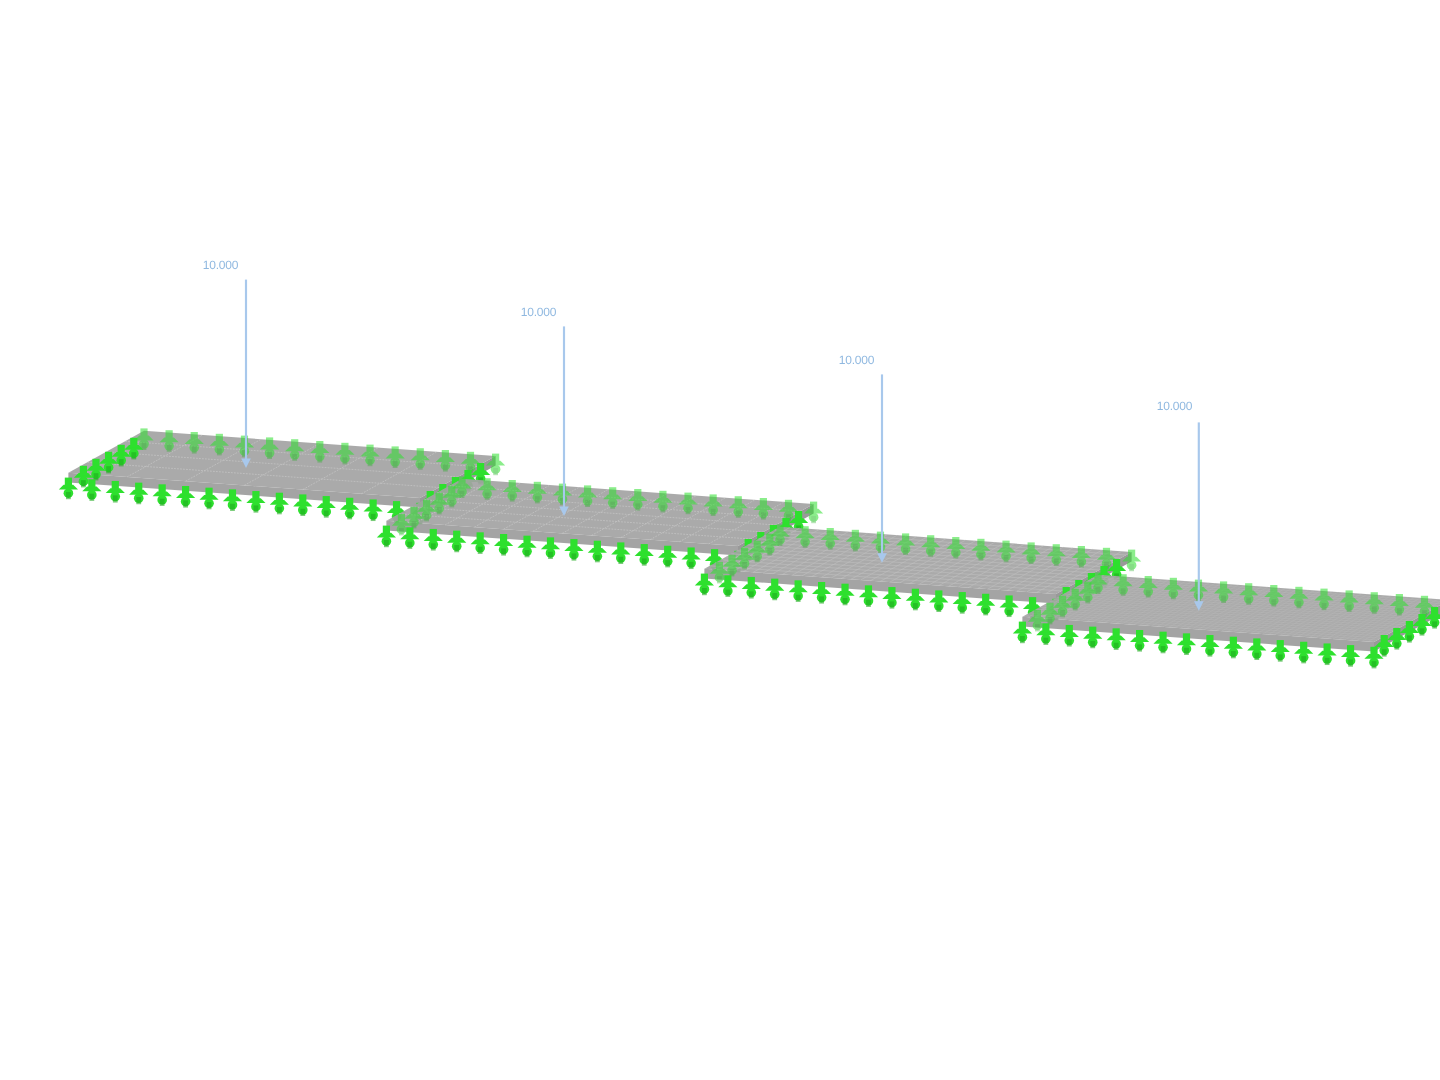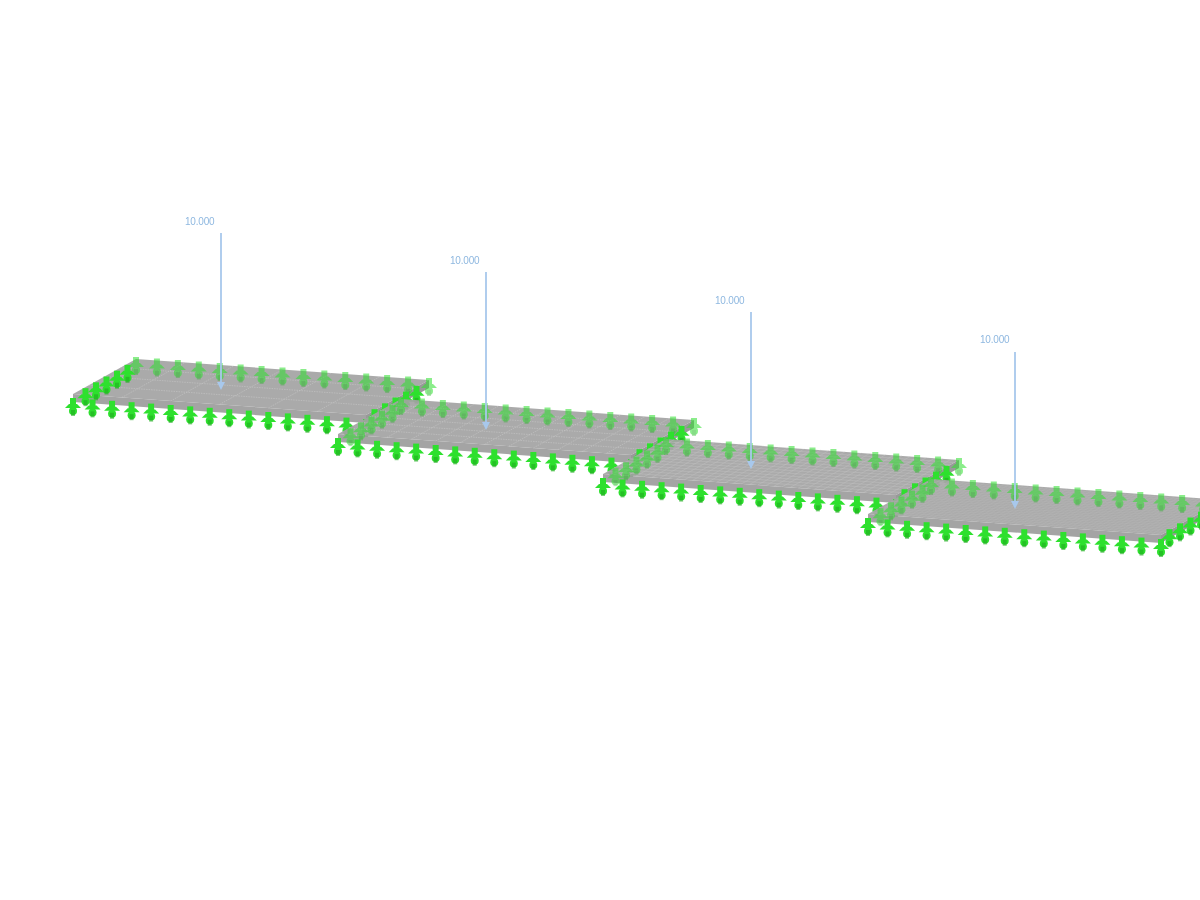--- a/index.html
+++ b/index.html
@@ -1,18 +1,18 @@
 <!DOCTYPE html>
 <html><head>
   <meta charset="utf-8">
   <style>
     html, body { margin: 0; padding: 0; background: #ffffff; }
     body { width: 1200px; height: 900px; position: relative; overflow: hidden;
            font-family: "Liberation Sans", sans-serif; }
-    #viewport { position: absolute; left: 16px; top: 0; width: 964px; height: 900px; }
+    #viewport { position: absolute; left: 0; top: 0; width: 964px; height: 900px; }
     .load-label { position: absolute; font-size: 10px; color: #8fb8e0;
                   font-family: "Liberation Sans", sans-serif; letter-spacing: -0.2px; }
     svg { position: absolute; left: 0; top: 0; }
   </style>
 </head>
 <body>
 
 <div id="viewport">
   <svg id="scene" width="1200" height="900" viewBox="0 0 1200 900">
       <g>

